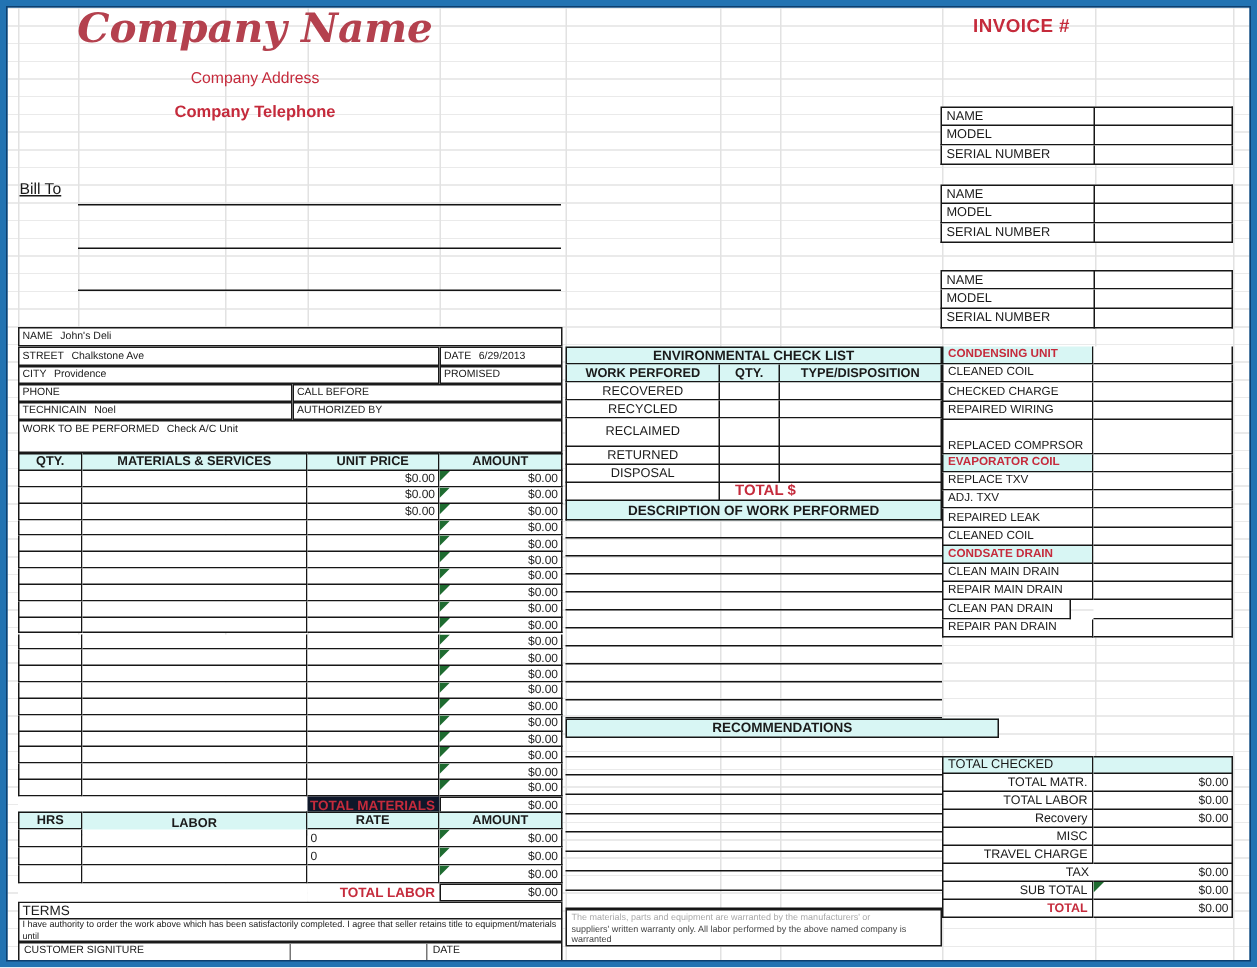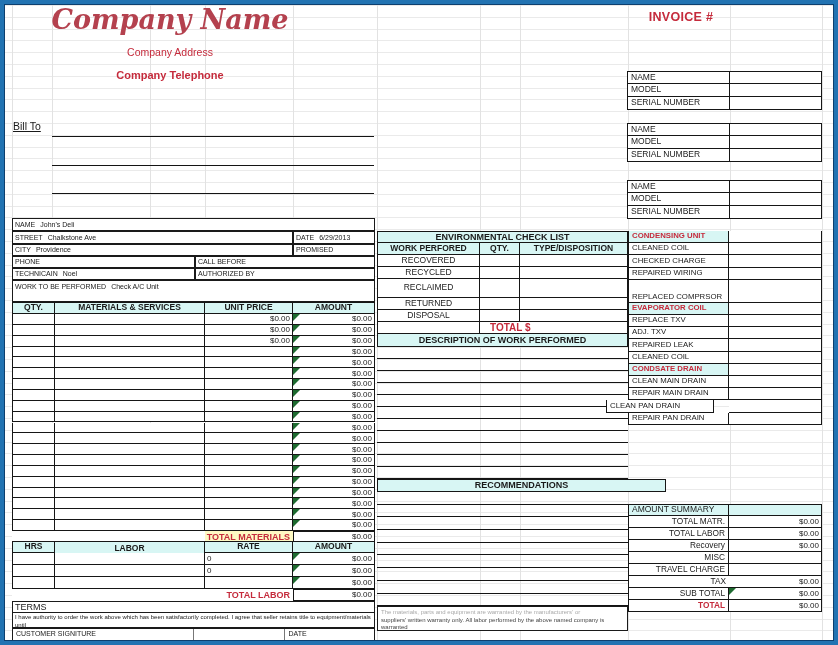--- a/index.html
+++ b/index.html
@@ -204,25 +204,25 @@
     <div class="bc bl" style="position: absolute; left: 628px; top: 339.4px; width: 101px; height: 12.2px; z-index: 2; box-sizing: border-box; font-size: 7.8px; display: flex; align-items: center; padding-left: 3px; color: rgb(26, 26, 26); font-weight: normal;">REPAIRED LEAK</div>
     <div class="bc" style="position: absolute; left: 729px; top: 339.4px; width: 93px; height: 12.2px; z-index: 2; box-sizing: border-box;"></div>
     <div class="bc bl" style="position: absolute; left: 628px; top: 351.6px; width: 101px; height: 12.2px; z-index: 2; box-sizing: border-box; font-size: 7.8px; display: flex; align-items: center; padding-left: 3px; color: rgb(26, 26, 26); font-weight: normal;">CLEANED COIL</div>
     <div class="bc" style="position: absolute; left: 729px; top: 351.6px; width: 93px; height: 12.2px; z-index: 2; box-sizing: border-box;"></div>
     <div class="bc bl cyan" style="position: absolute; left: 628px; top: 363.8px; width: 101px; height: 12.2px; z-index: 2; box-sizing: border-box; font-size: 7.8px; display: flex; align-items: center; padding-left: 3px; color: rgb(197, 43, 60); font-weight: 600;">CONDSATE DRAIN</div>
     <div class="bc" style="position: absolute; left: 729px; top: 363.8px; width: 93px; height: 12.2px; z-index: 2; box-sizing: border-box;"></div>
     <div class="bc bl" style="position: absolute; left: 628px; top: 376px; width: 101px; height: 12.2px; z-index: 2; box-sizing: border-box; font-size: 7.8px; display: flex; align-items: center; padding-left: 3px; color: rgb(26, 26, 26); font-weight: normal;">CLEAN MAIN DRAIN</div>
     <div class="bc" style="position: absolute; left: 729px; top: 376px; width: 93px; height: 12.2px; z-index: 2; box-sizing: border-box;"></div>
     <div class="bc bl" style="position: absolute; left: 628px; top: 388.2px; width: 101px; height: 12.2px; z-index: 2; box-sizing: border-box; font-size: 7.8px; display: flex; align-items: center; padding-left: 3px; color: rgb(26, 26, 26); font-weight: normal;">REPAIR MAIN DRAIN</div>
     <div class="bc" style="position: absolute; left: 729px; top: 388.2px; width: 93px; height: 12.2px; z-index: 2; box-sizing: border-box;"></div>
-    <div class="bc bl" style="position: absolute; left: 606px; top: 400.4px; width: 108px; height: 12.2px; z-index: 2; box-sizing: border-box; font-size: 7.8px; display: flex; align-items: center; padding-left: 3px; color: rgb(26, 26, 26); font-weight: normal;">CLEAN PAN DRAIN</div>
+    <div class="bc bl" style="position: absolute; left: 628px; top: 400.4px; width: 86px; height: 12.2px; z-index: 2; box-sizing: border-box; font-size: 7.8px; display: flex; align-items: center; padding-left: 3px; color: rgb(26, 26, 26); font-weight: normal;">CLEAN PAN DRAIN</div>
     <div class="bc" style="position: absolute; left: 729px; top: 400.4px; width: 93px; height: 12.2px; z-index: 2; box-sizing: border-box;"></div>
     <div class="bc bl" style="position: absolute; left: 628px; top: 412.6px; width: 101px; height: 12.2px; z-index: 2; box-sizing: border-box; font-size: 7.8px; display: flex; align-items: center; padding-left: 3px; color: rgb(26, 26, 26); font-weight: normal;">REPAIR PAN DRAIN</div>
     <div class="bc" style="position: absolute; left: 729px; top: 412.6px; width: 93px; height: 12.2px; z-index: 2; box-sizing: border-box;"></div>
-    <div class="bc bl bt cyan" style="position: absolute; left: 628px; top: 504px; width: 101px; height: 12px; z-index: 2; box-sizing: border-box; font-size: 8.5px; display: flex; align-items: center; padding-left: 3px;">AMOUNT SUMMARY</div>
+    <div class="bc bl bt cyan" style="position: absolute; left: 628px; top: 504px; width: 101px; height: 12px; z-index: 2; box-sizing: border-box; font-size: 8.5px; display: flex; align-items: center; padding-left: 3px;">TOTAL CHECKED</div>
     <div class="bc bt cyan" style="position: absolute; left: 729px; top: 504px; width: 93px; height: 12px; z-index: 2; box-sizing: border-box;"></div>
     <div class="bc bl" style="position: absolute; left: 628px; top: 516px; width: 101px; height: 12px; z-index: 2; box-sizing: border-box; font-size: 8.3px; display: flex; align-items: center; justify-content: flex-end; padding-right: 3px; color: rgb(26, 26, 26); font-weight: normal;">TOTAL MATR.</div>
     <div class="bc money" style="position: absolute; left: 729px; top: 516px; width: 93px; height: 12px; z-index: 2; box-sizing: border-box;">$0.00</div>
     <div class="bc bl" style="position: absolute; left: 628px; top: 528px; width: 101px; height: 12px; z-index: 2; box-sizing: border-box; font-size: 8.3px; display: flex; align-items: center; justify-content: flex-end; padding-right: 3px; color: rgb(26, 26, 26); font-weight: normal;">TOTAL LABOR</div>
     <div class="bc money" style="position: absolute; left: 729px; top: 528px; width: 93px; height: 12px; z-index: 2; box-sizing: border-box;">$0.00</div>
     <div class="bc bl" style="position: absolute; left: 628px; top: 540px; width: 101px; height: 12px; z-index: 2; box-sizing: border-box; font-size: 8.3px; display: flex; align-items: center; justify-content: flex-end; padding-right: 3px; color: rgb(26, 26, 26); font-weight: normal;">Recovery</div>
     <div class="bc money" style="position: absolute; left: 729px; top: 540px; width: 93px; height: 12px; z-index: 2; box-sizing: border-box;">$0.00</div>
     <div class="bc bl" style="position: absolute; left: 628px; top: 552px; width: 101px; height: 12px; z-index: 2; box-sizing: border-box; font-size: 8.3px; display: flex; align-items: center; justify-content: flex-end; padding-right: 3px; color: rgb(26, 26, 26); font-weight: normal;">MISC</div>
     <div class="bc money" style="position: absolute; left: 729px; top: 552px; width: 93px; height: 12px; z-index: 2; box-sizing: border-box;"></div>
     <div class="bc bl" style="position: absolute; left: 628px; top: 564px; width: 101px; height: 12px; z-index: 2; box-sizing: border-box; font-size: 8.3px; display: flex; align-items: center; justify-content: flex-end; padding-right: 3px; color: rgb(26, 26, 26); font-weight: normal;">TRAVEL CHARGE</div>
@@ -311,21 +311,21 @@
     <div class="bc money flag" style="position: absolute; left: 293px; top: 498.45px; width: 82px; height: 10.85px; z-index: 2; box-sizing: border-box;">$0.00</div>
     <div class="bc bl" style="position: absolute; left: 12px; top: 509.3px; width: 43px; height: 10.85px; z-index: 2; box-sizing: border-box;"></div>
     <div class="bc" style="position: absolute; left: 55px; top: 509.3px; width: 150px; height: 10.85px; z-index: 2; box-sizing: border-box;"></div>
     <div class="bc money" style="position: absolute; left: 205px; top: 509.3px; width: 88px; height: 10.85px; z-index: 2; box-sizing: border-box;"></div>
     <div class="bc money flag" style="position: absolute; left: 293px; top: 509.3px; width: 82px; height: 10.85px; z-index: 2; box-sizing: border-box;">$0.00</div>
     <div class="bc bl" style="position: absolute; left: 12px; top: 520.15px; width: 43px; height: 10.85px; z-index: 2; box-sizing: border-box;"></div>
     <div class="bc" style="position: absolute; left: 55px; top: 520.15px; width: 150px; height: 10.85px; z-index: 2; box-sizing: border-box;"></div>
     <div class="bc money" style="position: absolute; left: 205px; top: 520.15px; width: 88px; height: 10.85px; z-index: 2; box-sizing: border-box;"></div>
     <div class="bc money flag" style="position: absolute; left: 293px; top: 520.15px; width: 82px; height: 10.85px; z-index: 2; box-sizing: border-box;">$0.00</div>
     <div style="position: absolute; left: 12px; top: 531px; width: 193px; height: 11px; z-index: 2; box-sizing: border-box; background: rgb(255, 255, 255);"></div>
-    <div style="position: absolute; left: 205px; top: 531px; width: 88px; height: 11px; z-index: 2; box-sizing: border-box; background: #fef9c3; color: rgb(197, 43, 60); font-weight: bold; font-size: 9px; display: flex; align-items: center; justify-content: flex-end; padding-right: 3px;">TOTAL MATERIALS</div>
+    <div style="position: absolute; left: 205px; top: 531px; width: 88px; height: 11px; z-index: 2; box-sizing: border-box; background: #0f172a; color: rgb(197, 43, 60); font-weight: bold; font-size: 9px; display: flex; align-items: center; justify-content: flex-end; padding-right: 3px;">TOTAL MATERIALS</div>
     <div class="bc bl bt money" style="position: absolute; left: 293px; top: 531px; width: 82px; height: 11px; z-index: 2; box-sizing: border-box;">$0.00</div>
     <div class="bc bt cyan hdr bl" style="position: absolute; left: 12px; top: 541px; width: 43px; height: 12px; z-index: 2; box-sizing: border-box;">HRS</div>
     <div class="bc bt cyan hdr" style="position: absolute; left: 55px; top: 541px; width: 150px; height: 16px; z-index: 2; box-sizing: border-box;">LABOR</div>
     <div class="bc bt cyan hdr" style="position: absolute; left: 205px; top: 541px; width: 88px; height: 12px; z-index: 2; box-sizing: border-box;">RATE</div>
     <div class="bc bt cyan hdr" style="position: absolute; left: 293px; top: 541px; width: 82px; height: 12px; z-index: 2; box-sizing: border-box;">AMOUNT</div>
     <div class="bc bl" style="position: absolute; left: 12px; top: 553px; width: 43px; height: 12px; z-index: 2; box-sizing: border-box;"></div>
     <div class="bc" style="position: absolute; left: 55px; top: 553px; width: 150px; height: 12px; z-index: 2; box-sizing: border-box;"></div>
     <div class="bc" style="position: absolute; left: 205px; top: 553px; width: 88px; height: 12px; z-index: 2; box-sizing: border-box; display: flex; align-items: center; padding-left: 2px;">0</div>
     <div class="bc money flag" style="position: absolute; left: 293px; top: 553px; width: 82px; height: 12px; z-index: 2; box-sizing: border-box;">$0.00</div>
     <div class="bc bl" style="position: absolute; left: 12px; top: 565px; width: 43px; height: 12px; z-index: 2; box-sizing: border-box;"></div>

